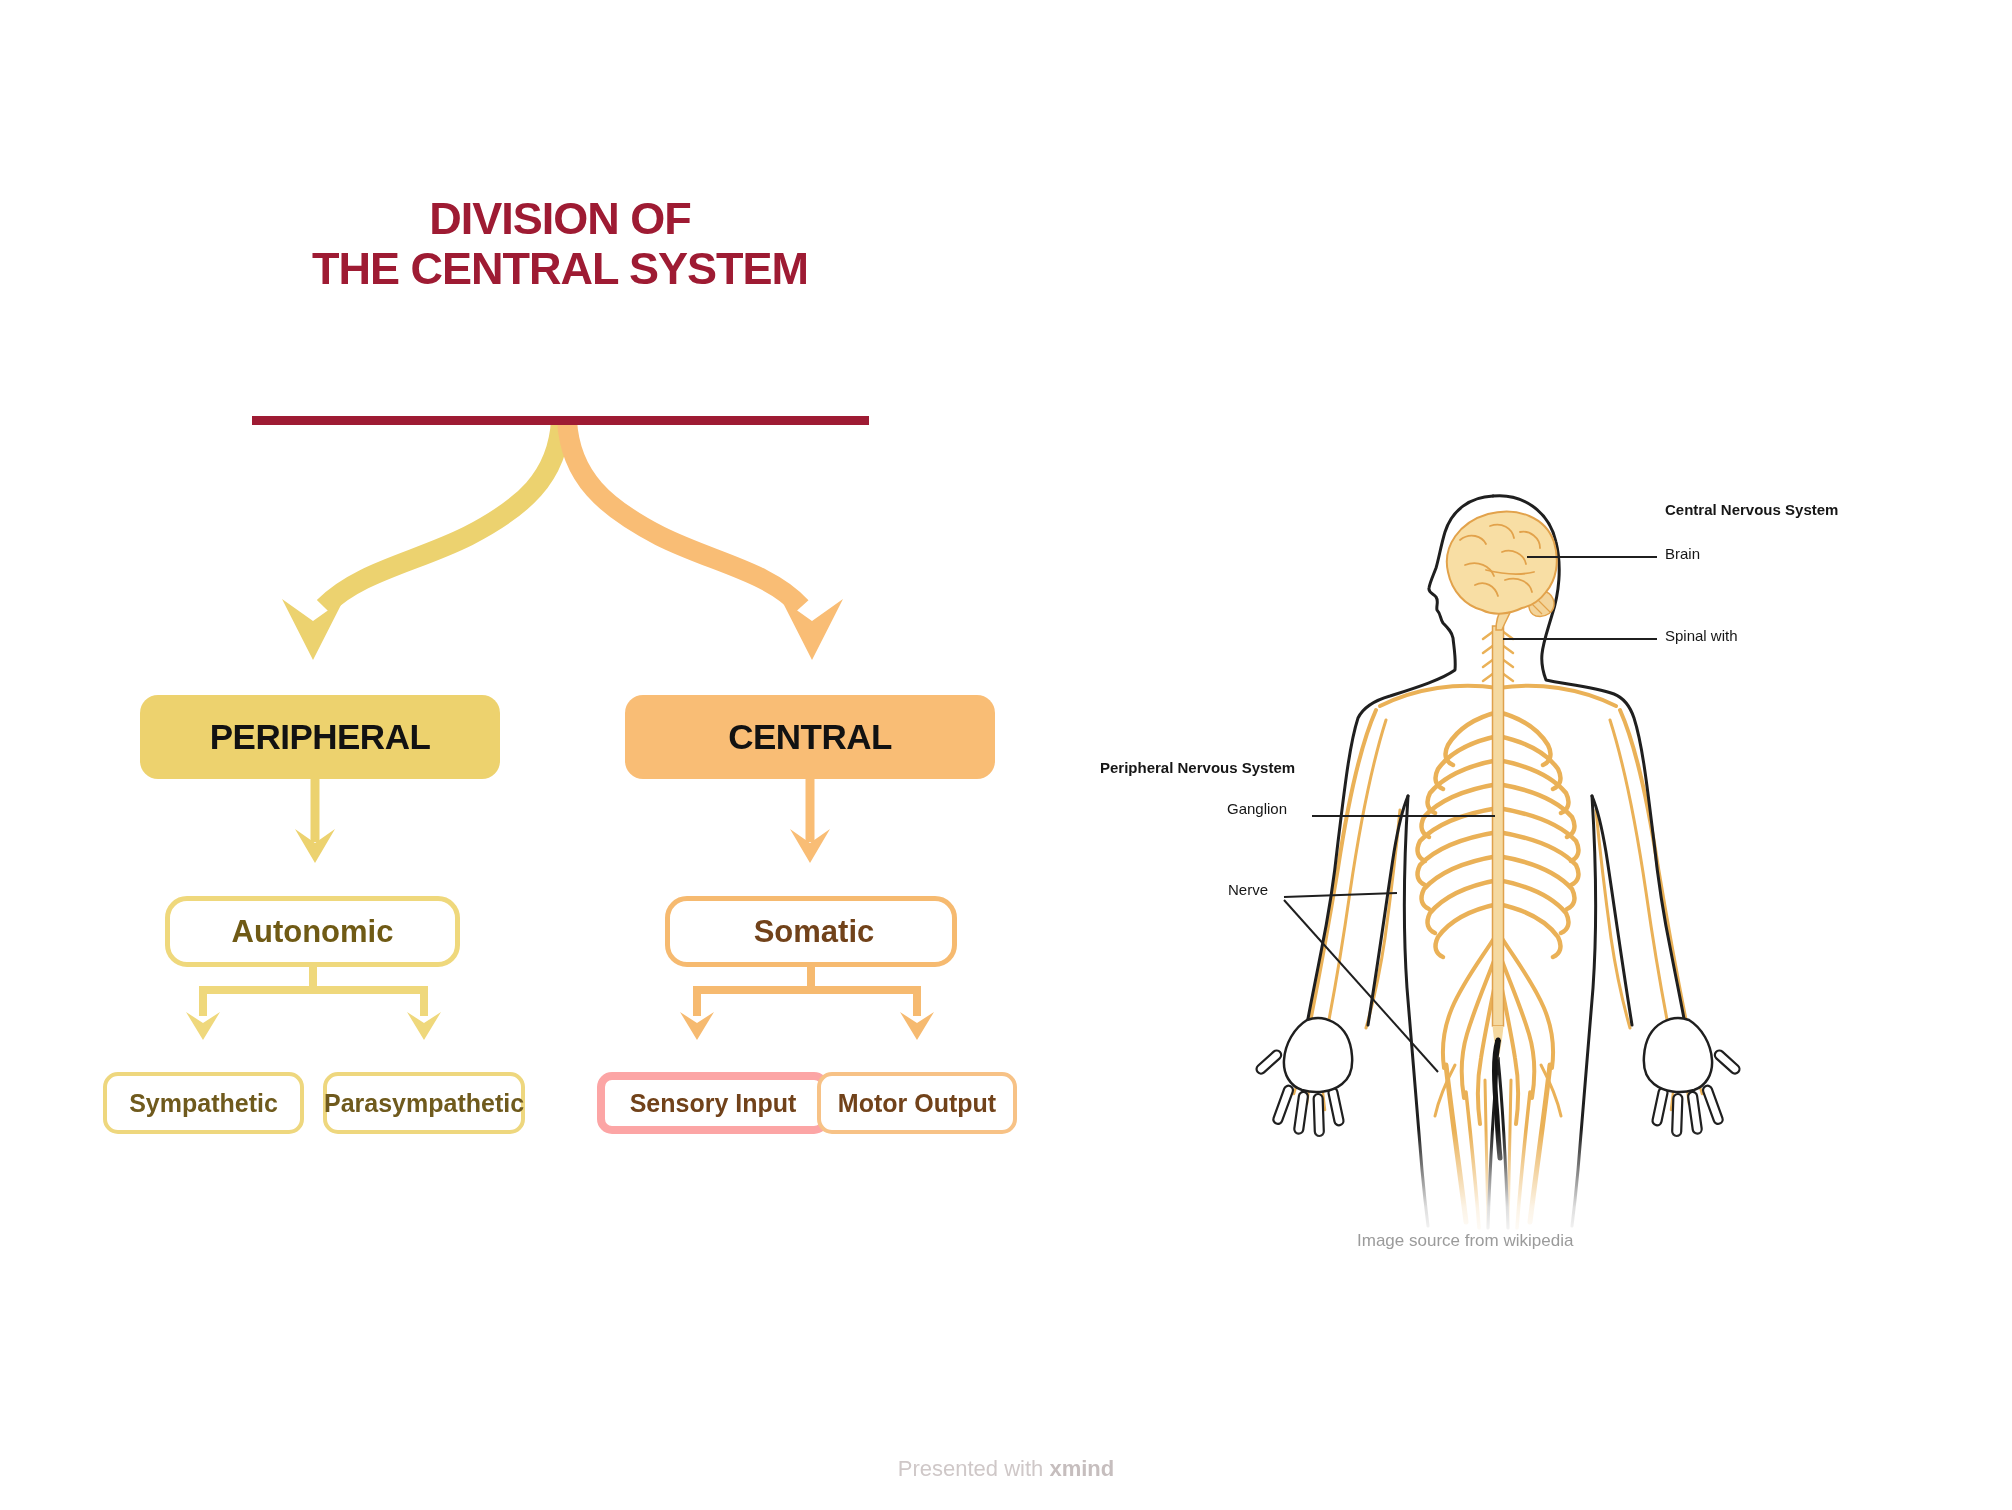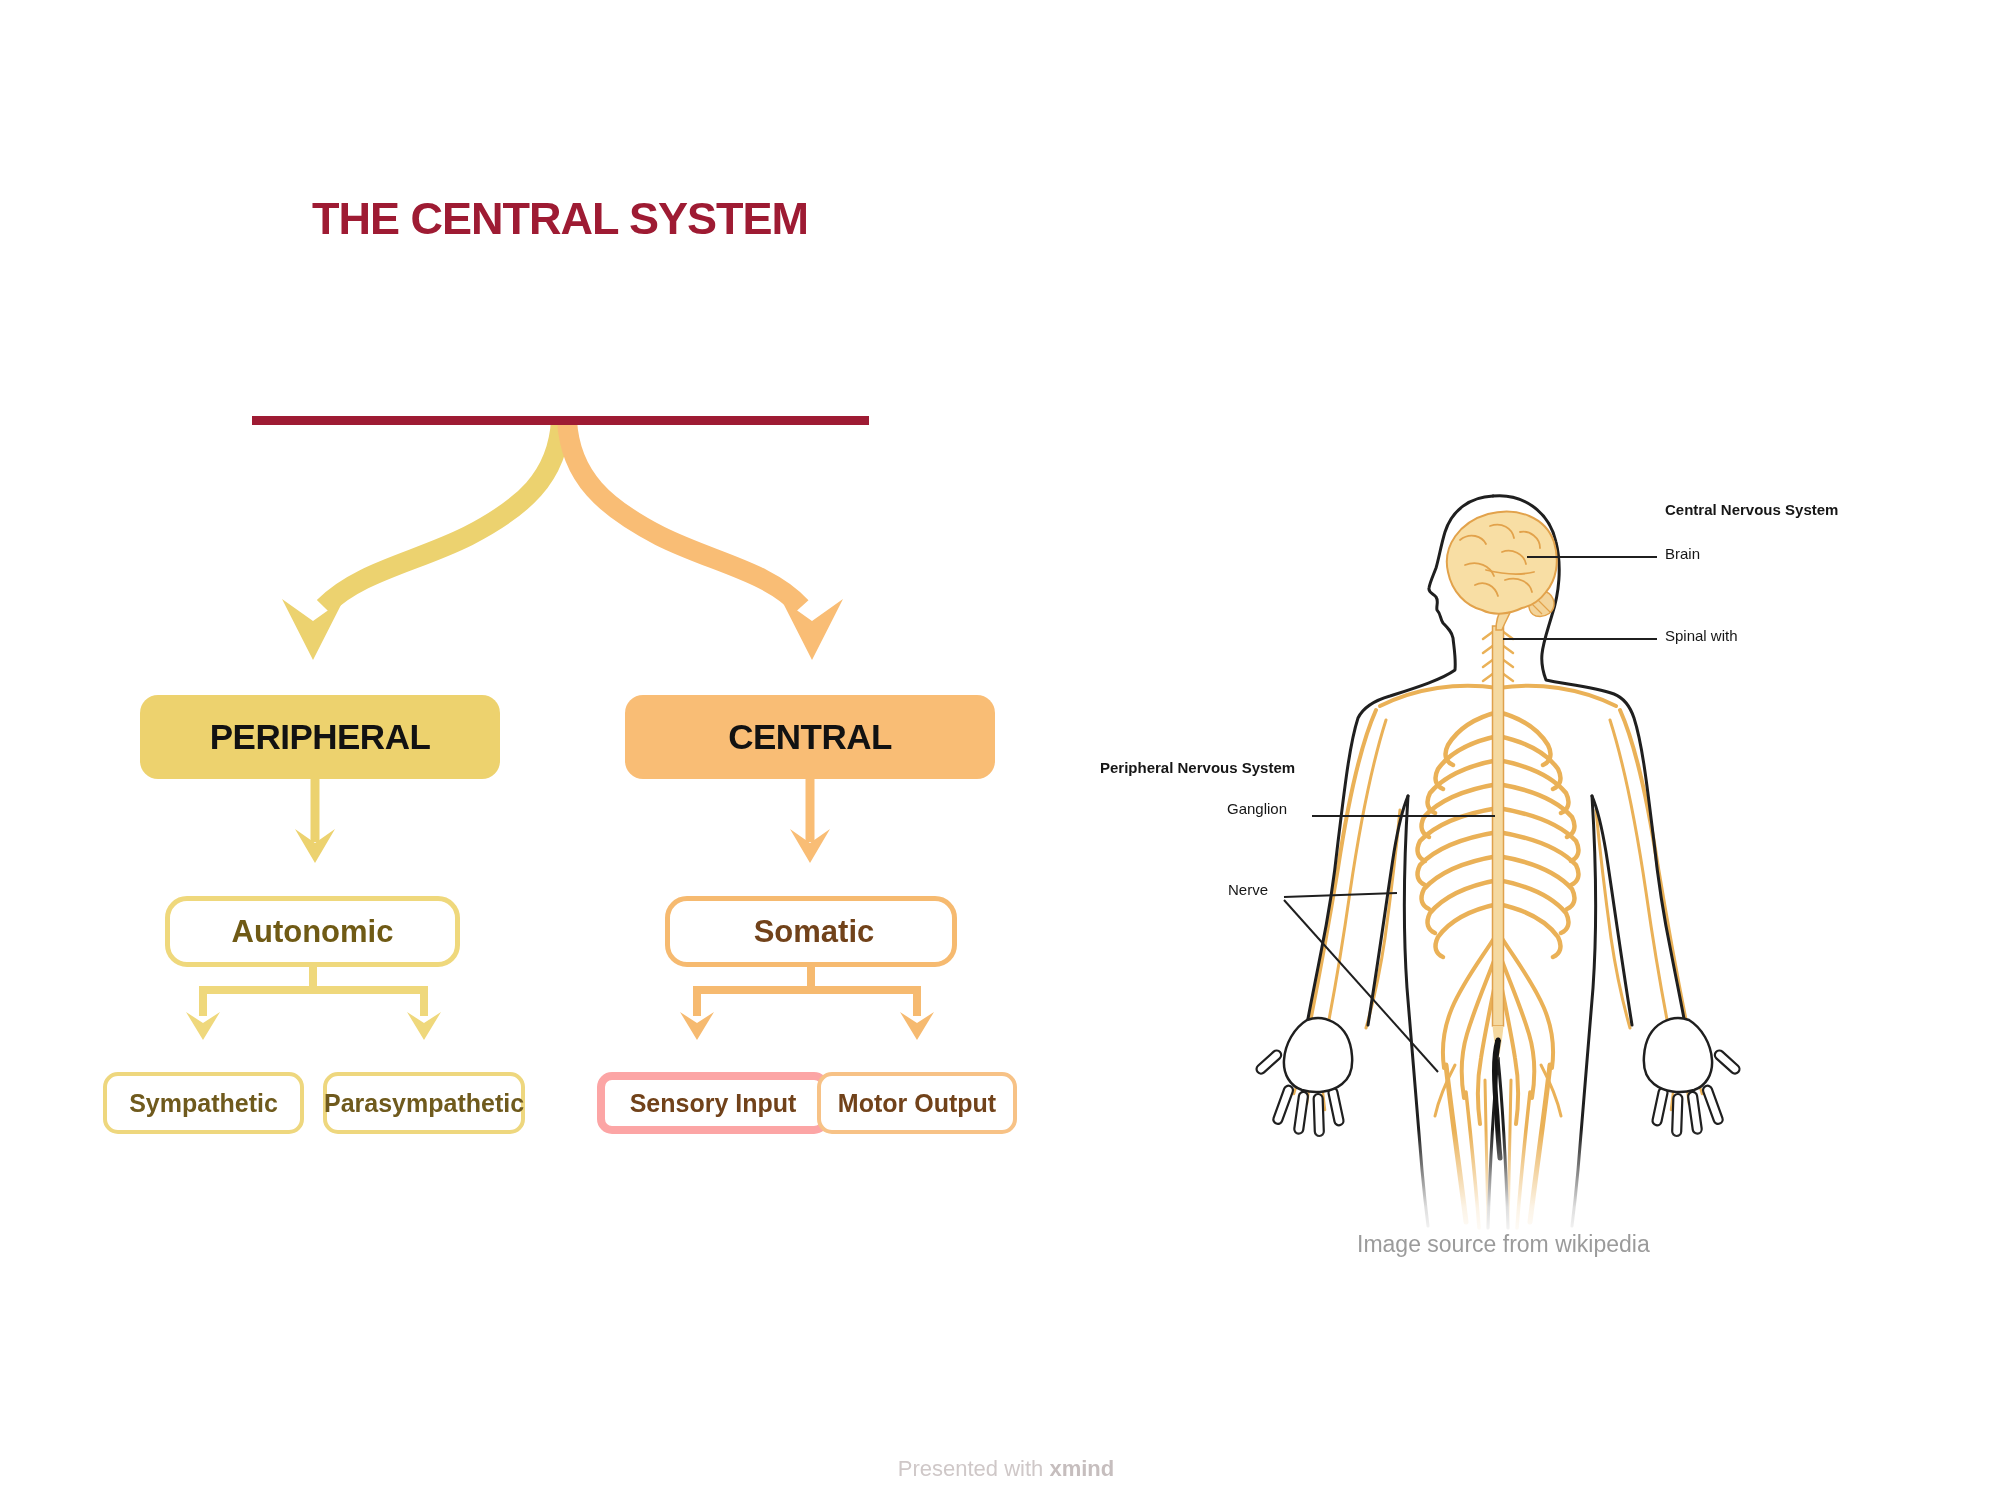--- a/index.html
+++ b/index.html
@@ -28,31 +28,32 @@
   
   .figure-layer{left:1250px;top:480px;z-index:1;}
   .fig-label{font-size:15px;color:#161616;z-index:2;white-space:nowrap;}
   .fig-label-bold{font-weight:bold;}
   .lbl-cns{left:1665px;top:501px;}
   .lbl-brain{left:1665px;top:545px;}
   .lbl-spinal{left:1665px;top:627px;}
   .lbl-pns{left:1100px;top:759px;}
   .lbl-ganglion{left:1227px;top:800px;}
   .lbl-nerve{left:1228px;top:881px;}
-  .fig-caption{left:1357px;top:1231px;font-size:23px;color:#9b9b9b;z-index:2;}
+  .fig-caption{left:1357px;top:1231px;font-size:17px;color:#9b9b9b;z-index:2;}
   
   .footer{left:0;top:1456px;width:2012px;text-align:center;font-size:22px;color:#cfc8c8;z-index:2;}
   .footer .brand{font-weight:bold;color:#c6bebe;}
 </style>
 </head>
 <body>
 
 <div class="canvas">
 
   <div class="abs title">
+    <div>DIVISION OF</div>
     <div>THE CENTRAL SYSTEM</div>
   </div>
   <div class="abs title-underline"></div>
 
   <svg class="abs connector-layer" width="1060" height="1160" viewBox="0 0 1060 1160">
 
     <path d="M561,420 C558,478 522,508 468,536 C416,562 358,572 324,607" fill="none" stroke="#ecd26f" stroke-width="20"></path>
     <path d="M567,420 C570,478 606,508 660,536 C712,562 770,572 801,607" fill="none" stroke="#f9bd75" stroke-width="20"></path>
     <polygon points="313,660 282,599 313,621 344,599" fill="#ecd26f"></polygon>
     <polygon points="812,660 781,599 812,621 843,599" fill="#f9bd75"></polygon>

